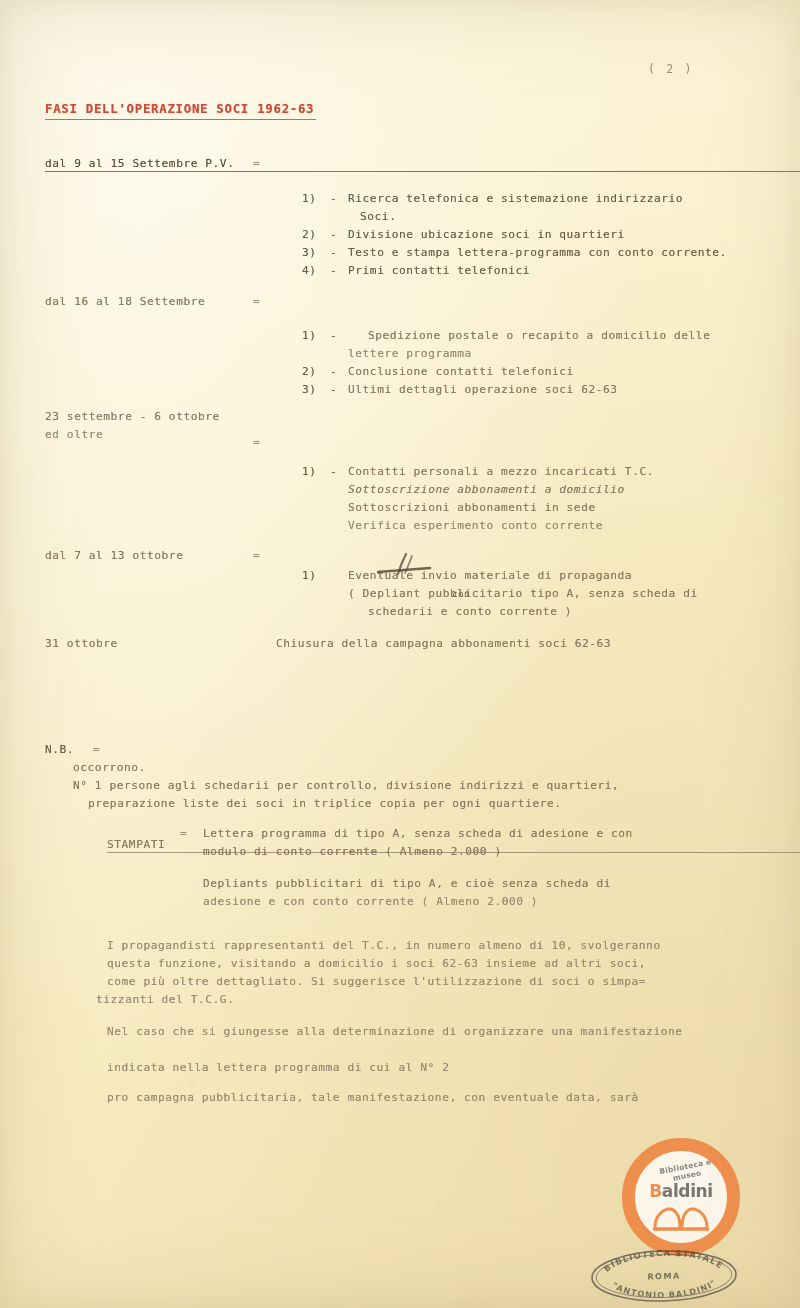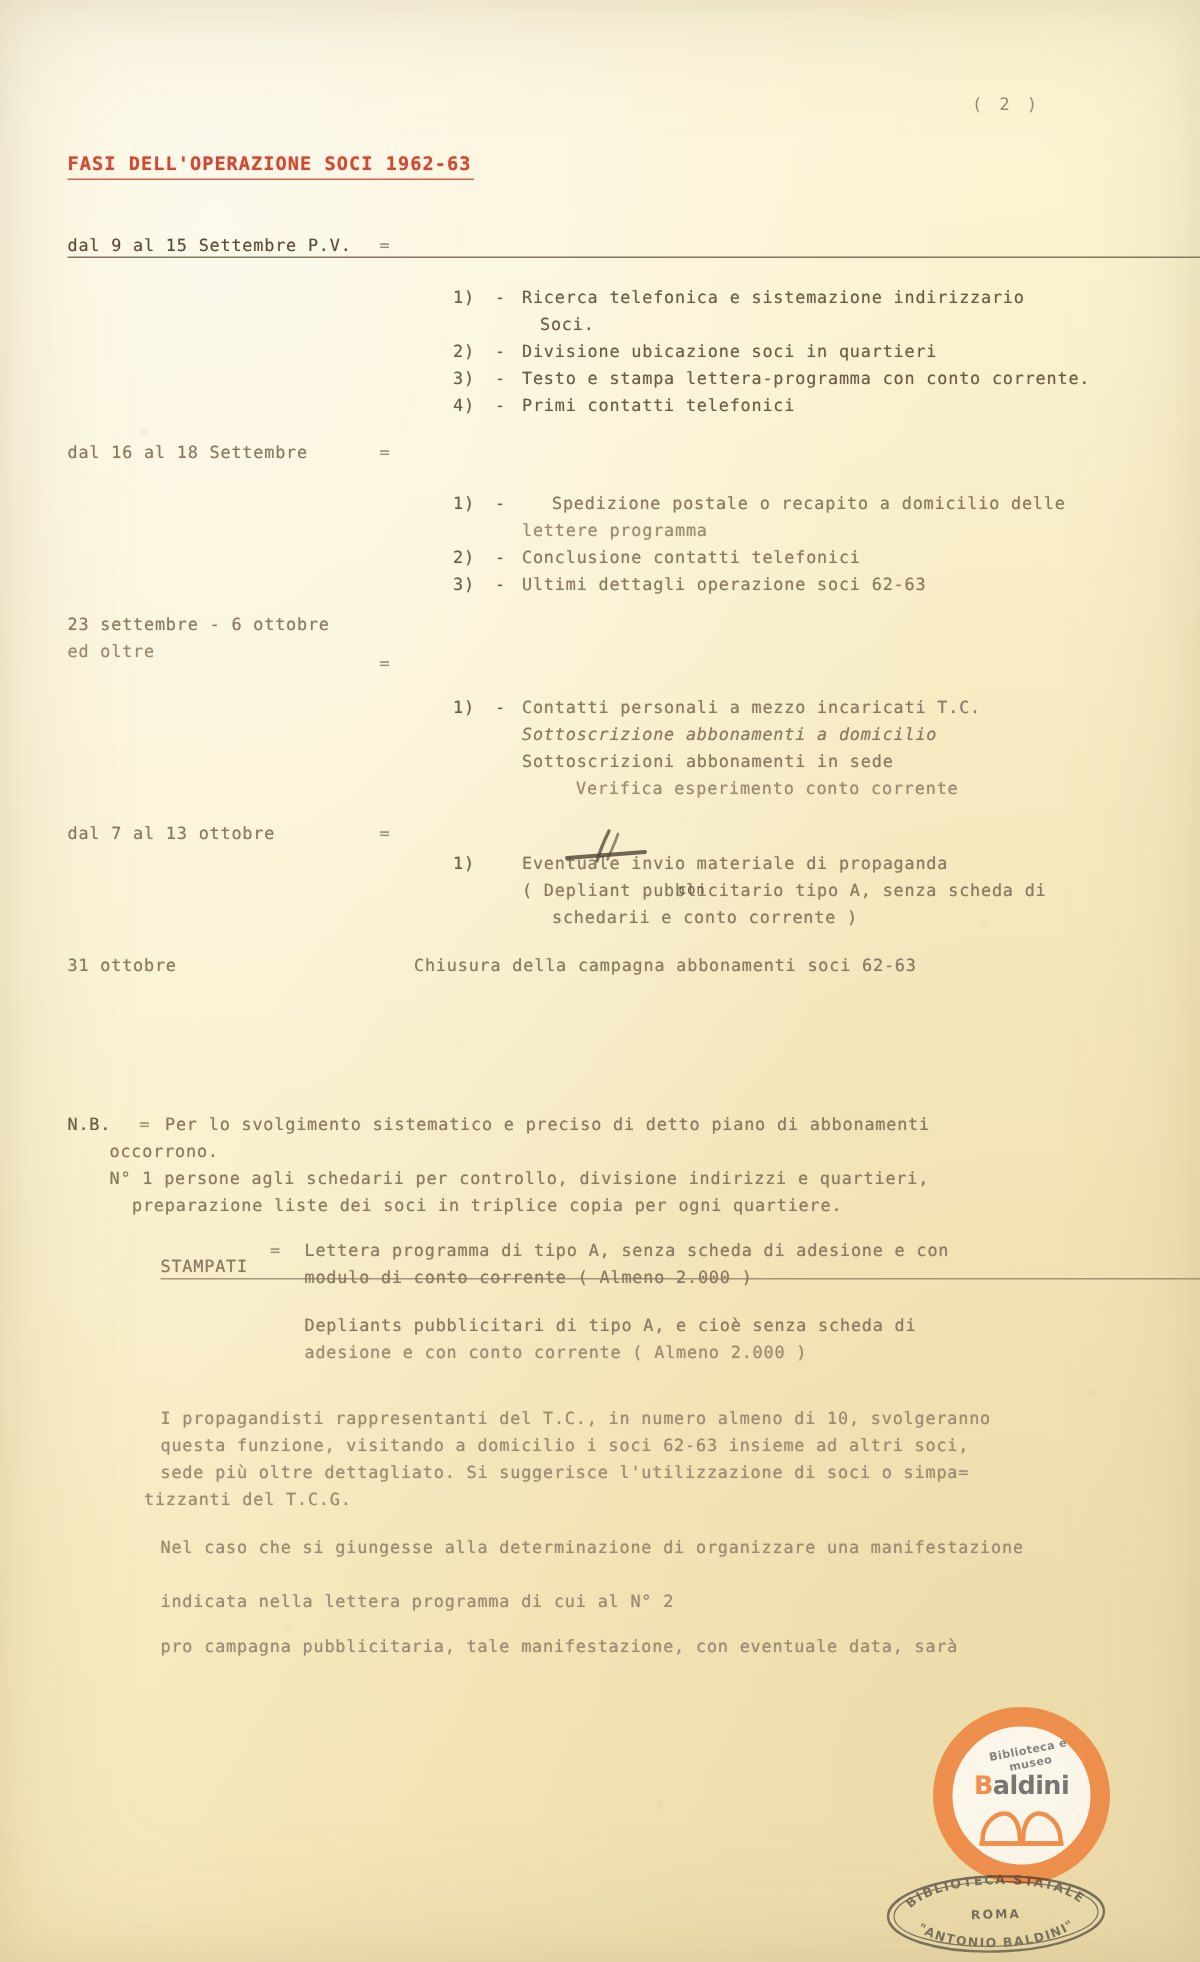--- a/index.html
+++ b/index.html
@@ -209,21 +209,21 @@
 
   <div class="ln faint" style="left:45px; top:411px;">23 settembre - 6 ottobre</div>
   <div class="ln fainter" style="left:45px; top:429px;">ed oltre</div>
   <div class="ln fainter" style="left:253px; top:437px;">=</div>
 
   <div class="ln" style="left:302px; top:466px;">1)</div>
   <div class="ln" style="left:330px; top:466px;">-</div>
   <div class="ln faint" style="left:348px; top:466px;">Contatti personali a mezzo incaricati T.C.</div>
   <div class="ln faint" style="left:348px; top:484px;font-style:italic;">Sottoscrizione abbonamenti a domicilio</div>
   <div class="ln faint" style="left:348px; top:502px;">Sottoscrizioni abbonamenti in sede</div>
-  <div class="ln fainter" style="left:348px; top:520px;margin-left:36px;">Verifica esperimento conto corrente</div>
+  <div class="ln fainter" style="left:348px; top:520px;">Verifica esperimento conto corrente</div>
 
   <div class="ln faint" style="left:45px; top:550px;">dal 7 al 13 ottobre</div>
   <div class="ln fainter" style="left:253px; top:550px;">=</div>
 
   <div class="ln" style="left:302px; top:570px;">1)</div>
   <div class="ln faint" style="left:348px; top:570px;">Eventuale invio materiale di propaganda</div>
   <div class="ln faint" style="left:348px; top:588px;">( Depliant pubblicitario tipo A, senza scheda di</div>
   <div class="ln faint" style="left:368px; top:606px;">schedarii e conto corrente )</div>
 
   <svg class="scribble" viewBox="0 0 66 26">
@@ -231,36 +231,35 @@
     <path d="M34 2 C31 8, 28 15, 26 22" stroke="#4f4434" stroke-width="2.2" fill="none" stroke-linecap="round" opacity=".75"></path>
     <path d="M40 4 C38 10, 35 16, 33 21" stroke="#4f4434" stroke-width="1.8" fill="none" stroke-linecap="round" opacity=".6"></path>
   </svg>
   <div class="insert-con">con</div>
 
   <div class="ln faint" style="left:45px; top:638px;">31 ottobre</div>
   <div class="ln faint" style="left:276px; top:638px;">Chiusura della campagna abbonamenti soci 62-63</div>
 
   <div class="ln" style="left:45px; top:744px;">N.B.</div>
   <div class="ln fainter" style="left:93px; top:744px;">=</div>
-  <div class="ln faint" style="left:110px; top:744px;">Per lo svolgimento sistematico e preciso di detto piano di abbonamenti</div>
   <div class="ln faint" style="left:73px; top:762px;">occorrono.</div>
   <div class="ln faint" style="left:73px; top:780px;">N° 1 persone agli schedarii per controllo, divisione indirizzi e quartieri,</div>
   <div class="ln faint" style="left:88px; top:798px;">preparazione liste dei soci in triplice copia per ogni quartiere.</div>
 
   <div class="ln faint uline" style="left:107px; top:828px;">STAMPATI</div>
   <div class="ln fainter" style="left:180px; top:828px;">=</div>
   <div class="ln faint" style="left:203px; top:828px;">Lettera programma di tipo A, senza scheda di adesione e con</div>
   <div class="ln faint" style="left:203px; top:846px;">modulo di conto corrente ( Almeno 2.000 )</div>
 
   <div class="ln faint" style="left:203px; top:878px;">Depliants pubblicitari di tipo A, e cioè senza scheda di</div>
   <div class="ln fainter" style="left:203px; top:896px;">adesione e con conto corrente ( Almeno 2.000 )</div>
 
   <div class="ln fainter" style="left:107px; top:940px;">I propagandisti rappresentanti del T.C., in numero almeno di 10, svolgeranno</div>
   <div class="ln fainter" style="left:107px; top:958px;">questa funzione, visitando a domicilio i soci 62-63 insieme ad altri soci,</div>
-  <div class="ln fainter" style="left:107px; top:976px;">sede più oltre dettagliato. Si suggerisce l'utilizzazione di soci o simpa=</div>
+  <div class="ln fainter" style="left:107px; top:976px;">come più oltre dettagliato. Si suggerisce l'utilizzazione di soci o simpa=</div>
   <div class="ln fainter" style="left:96px; top:994px;">tizzanti del T.C.G.</div>
 
   <div class="ln fainter" style="left:107px; top:1026px;">Nel caso che si giungesse alla determinazione di organizzare una manifestazione</div>
   <div class="ln fainter" style="left:107px; top:1044px;margin-top:48px;">pro campagna pubblicitaria, tale manifestazione, con eventuale data, sarà</div>
   <div class="ln fainter" style="left:107px; top:1062px;">indicata nella lettera programma di cui al N° 2</div>
 
   <div class="logo">
     <div class="logo-inner">
       <div class="logo-top">
         <span>Biblioteca e</span><br>

